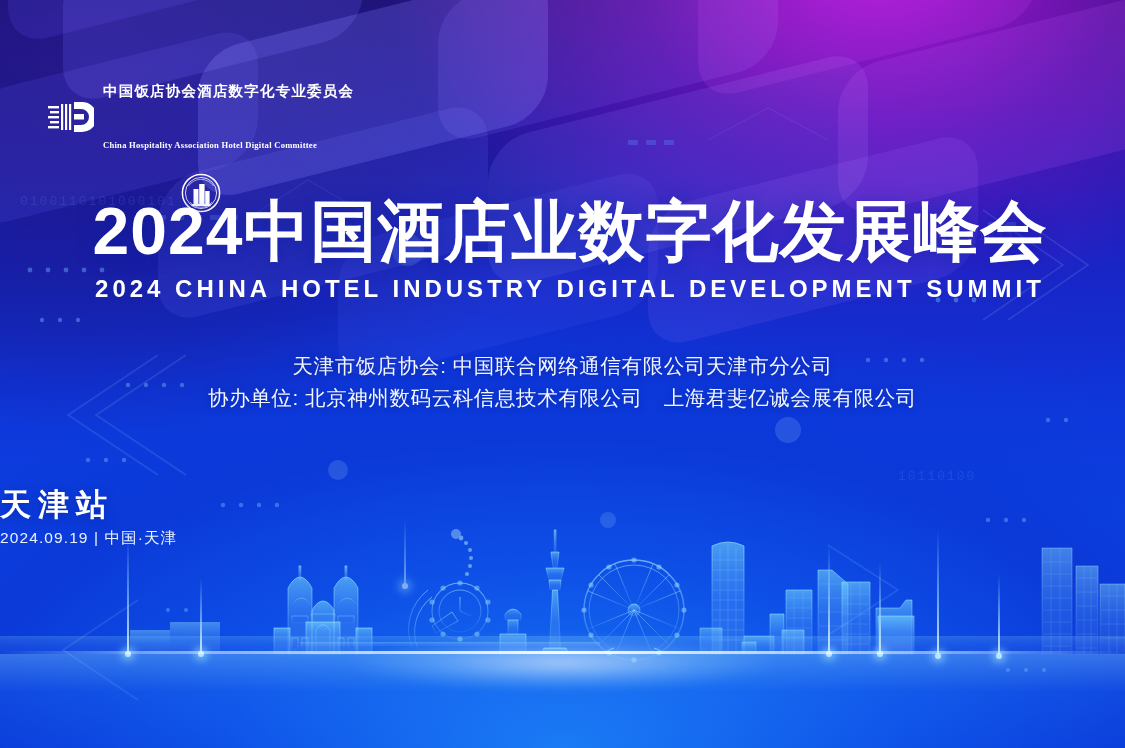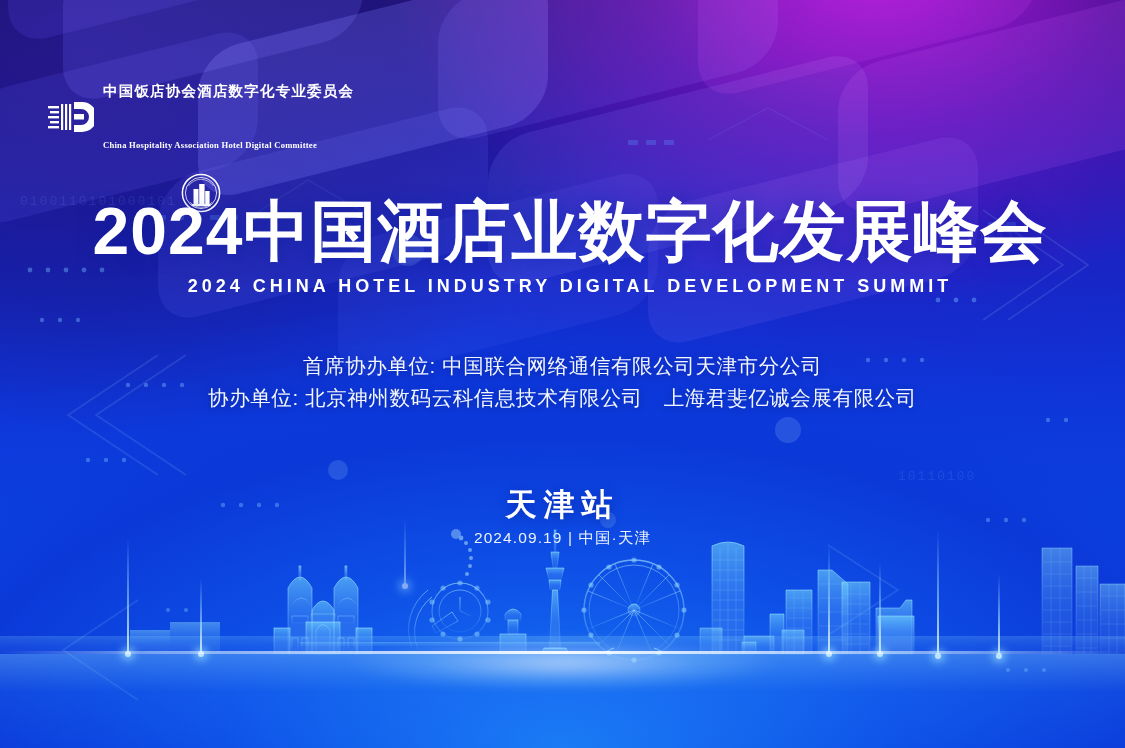--- a/index.html
+++ b/index.html
@@ -38,31 +38,31 @@
   
   .title-wrap{position:absolute;left:15px;right:0;top:198px;text-align:center;}
   .title-cn{
     color:#fff;font-size:66px;font-weight:bold;line-height:1;
     letter-spacing:1px;
     text-shadow:0 2px 18px rgba(10,30,160,0.55);
     white-space:nowrap;
   }
   .title-en{
     margin-top:13px;
-    color:#fff;font-size:18px;font-weight:bold;
+    color:#fff;font-size:24px;font-weight:bold;
     letter-spacing:4.0px;line-height:1;
     white-space:nowrap;
   }
 
   
   .orgs{position:absolute;left:0;right:0;top:350px;text-align:center;}
   .org-line{color:#f2f7ff;font-size:20.5px;line-height:32px;letter-spacing:0.6px;white-space:nowrap;text-shadow:0 1px 6px rgba(6,24,130,0.5);}
 
   
-  .station{position:absolute;left:0;right:0;top:487px;text-align:center;}
+  .station{position:absolute;left:0;right:0;top:487px;text-align:left;}
   .station-name{color:#fff;font-size:31px;font-weight:bold;letter-spacing:7px;line-height:1.15;text-shadow:0 2px 12px rgba(6,24,140,0.55);}
   .station-date{margin-top:5px;color:#eaf2ff;font-size:15.5px;letter-spacing:1.1px;}
 
   
   .skyline{position:absolute;left:0;right:0;bottom:0;height:230px;}
   .horizon{
     position:absolute;left:0;right:0;top:133px;height:3px;
     background:linear-gradient(90deg,rgba(255,255,255,0) 0%,rgba(200,230,255,0.55) 14%,rgba(255,255,255,0.95) 50%,rgba(200,230,255,0.55) 86%,rgba(255,255,255,0) 100%);
     filter:blur(0.6px);
   }
@@ -218,21 +218,21 @@
       </svg>
     </div>
   </div>
 
   <div class="title-wrap">
     <div class="title-cn">2024中国酒店业数字化发展峰会</div>
     <div class="title-en">2024 CHINA HOTEL INDUSTRY DIGITAL DEVELOPMENT SUMMIT</div>
   </div>
 
   <div class="orgs">
-    <div class="org-line">首席协办单位: 中国联合网络通信有限公司天津市分公司</div>
+    <div class="org-line">天津市饭店协会: 中国联合网络通信有限公司天津市分公司</div>
     <div class="org-line">协办单位: 北京神州数码云科信息技术有限公司　上海君斐亿诚会展有限公司</div>
   </div>
 
   <div class="station">
     <div class="station-name">天津站</div>
     <div class="station-date">2024.09.19 | 中国·天津</div>
   </div>
 
   <div class="skyline">
     <svg width="1125" height="230" viewBox="0 0 1125 230">

